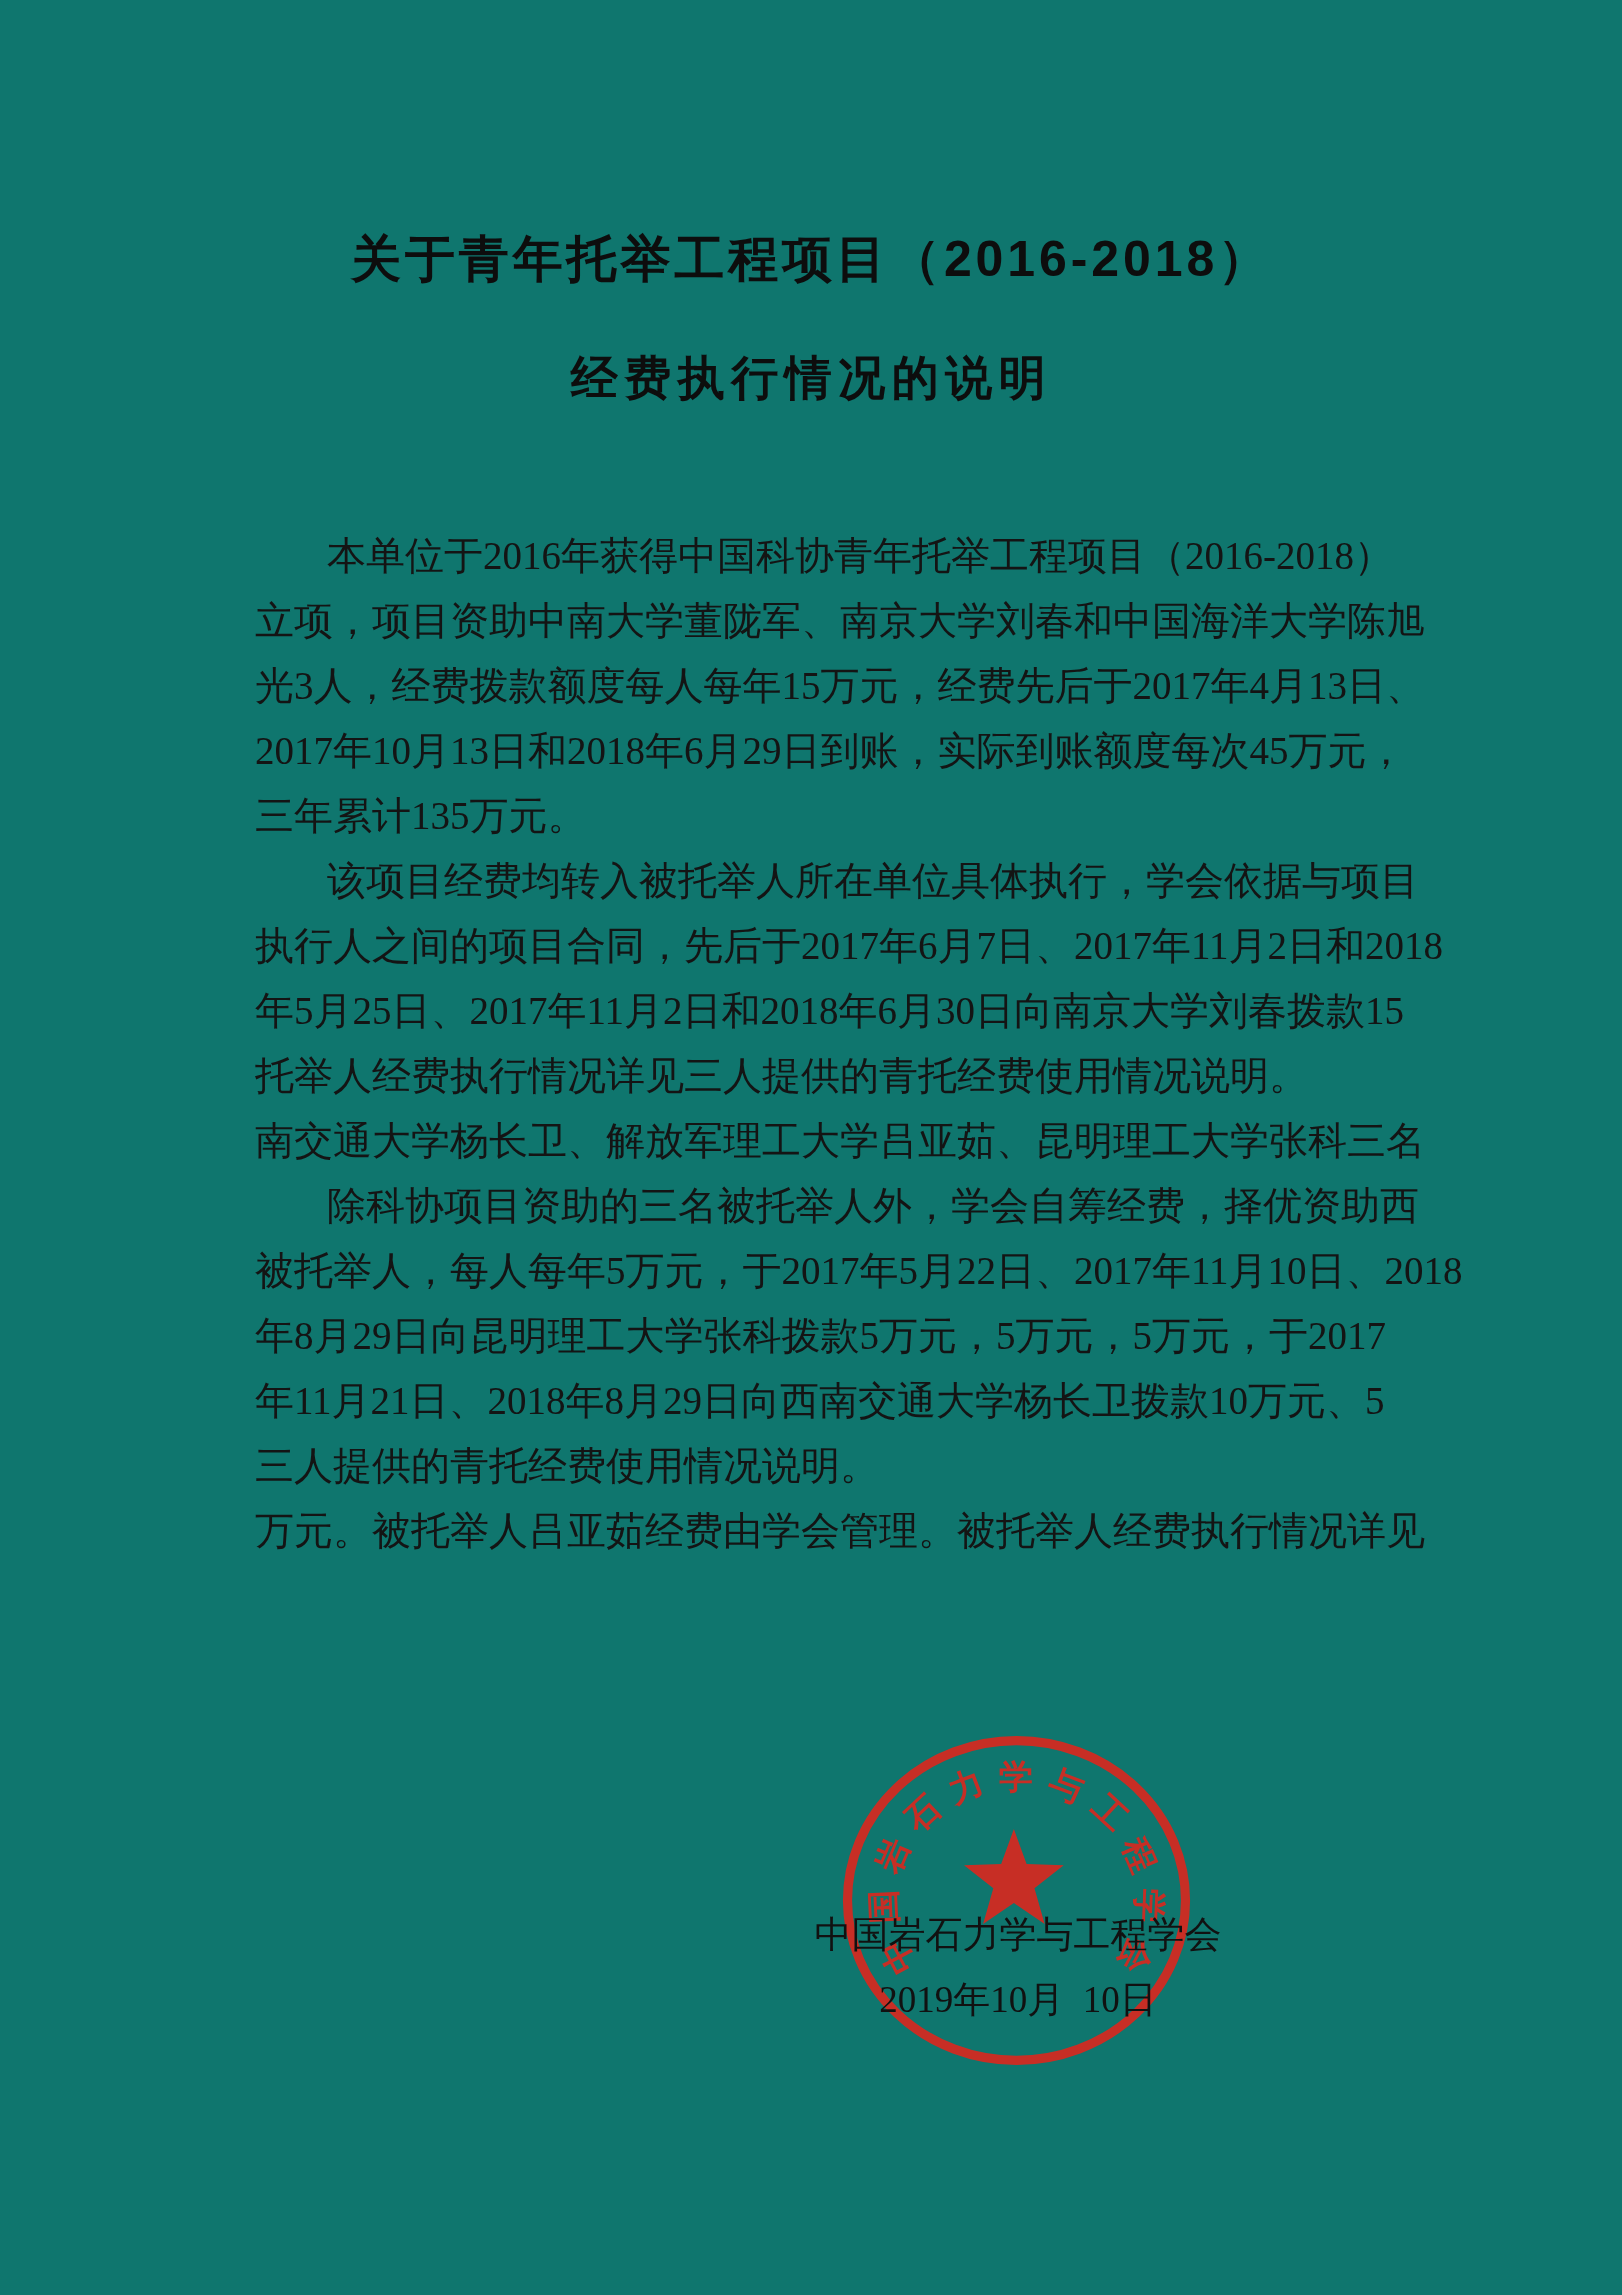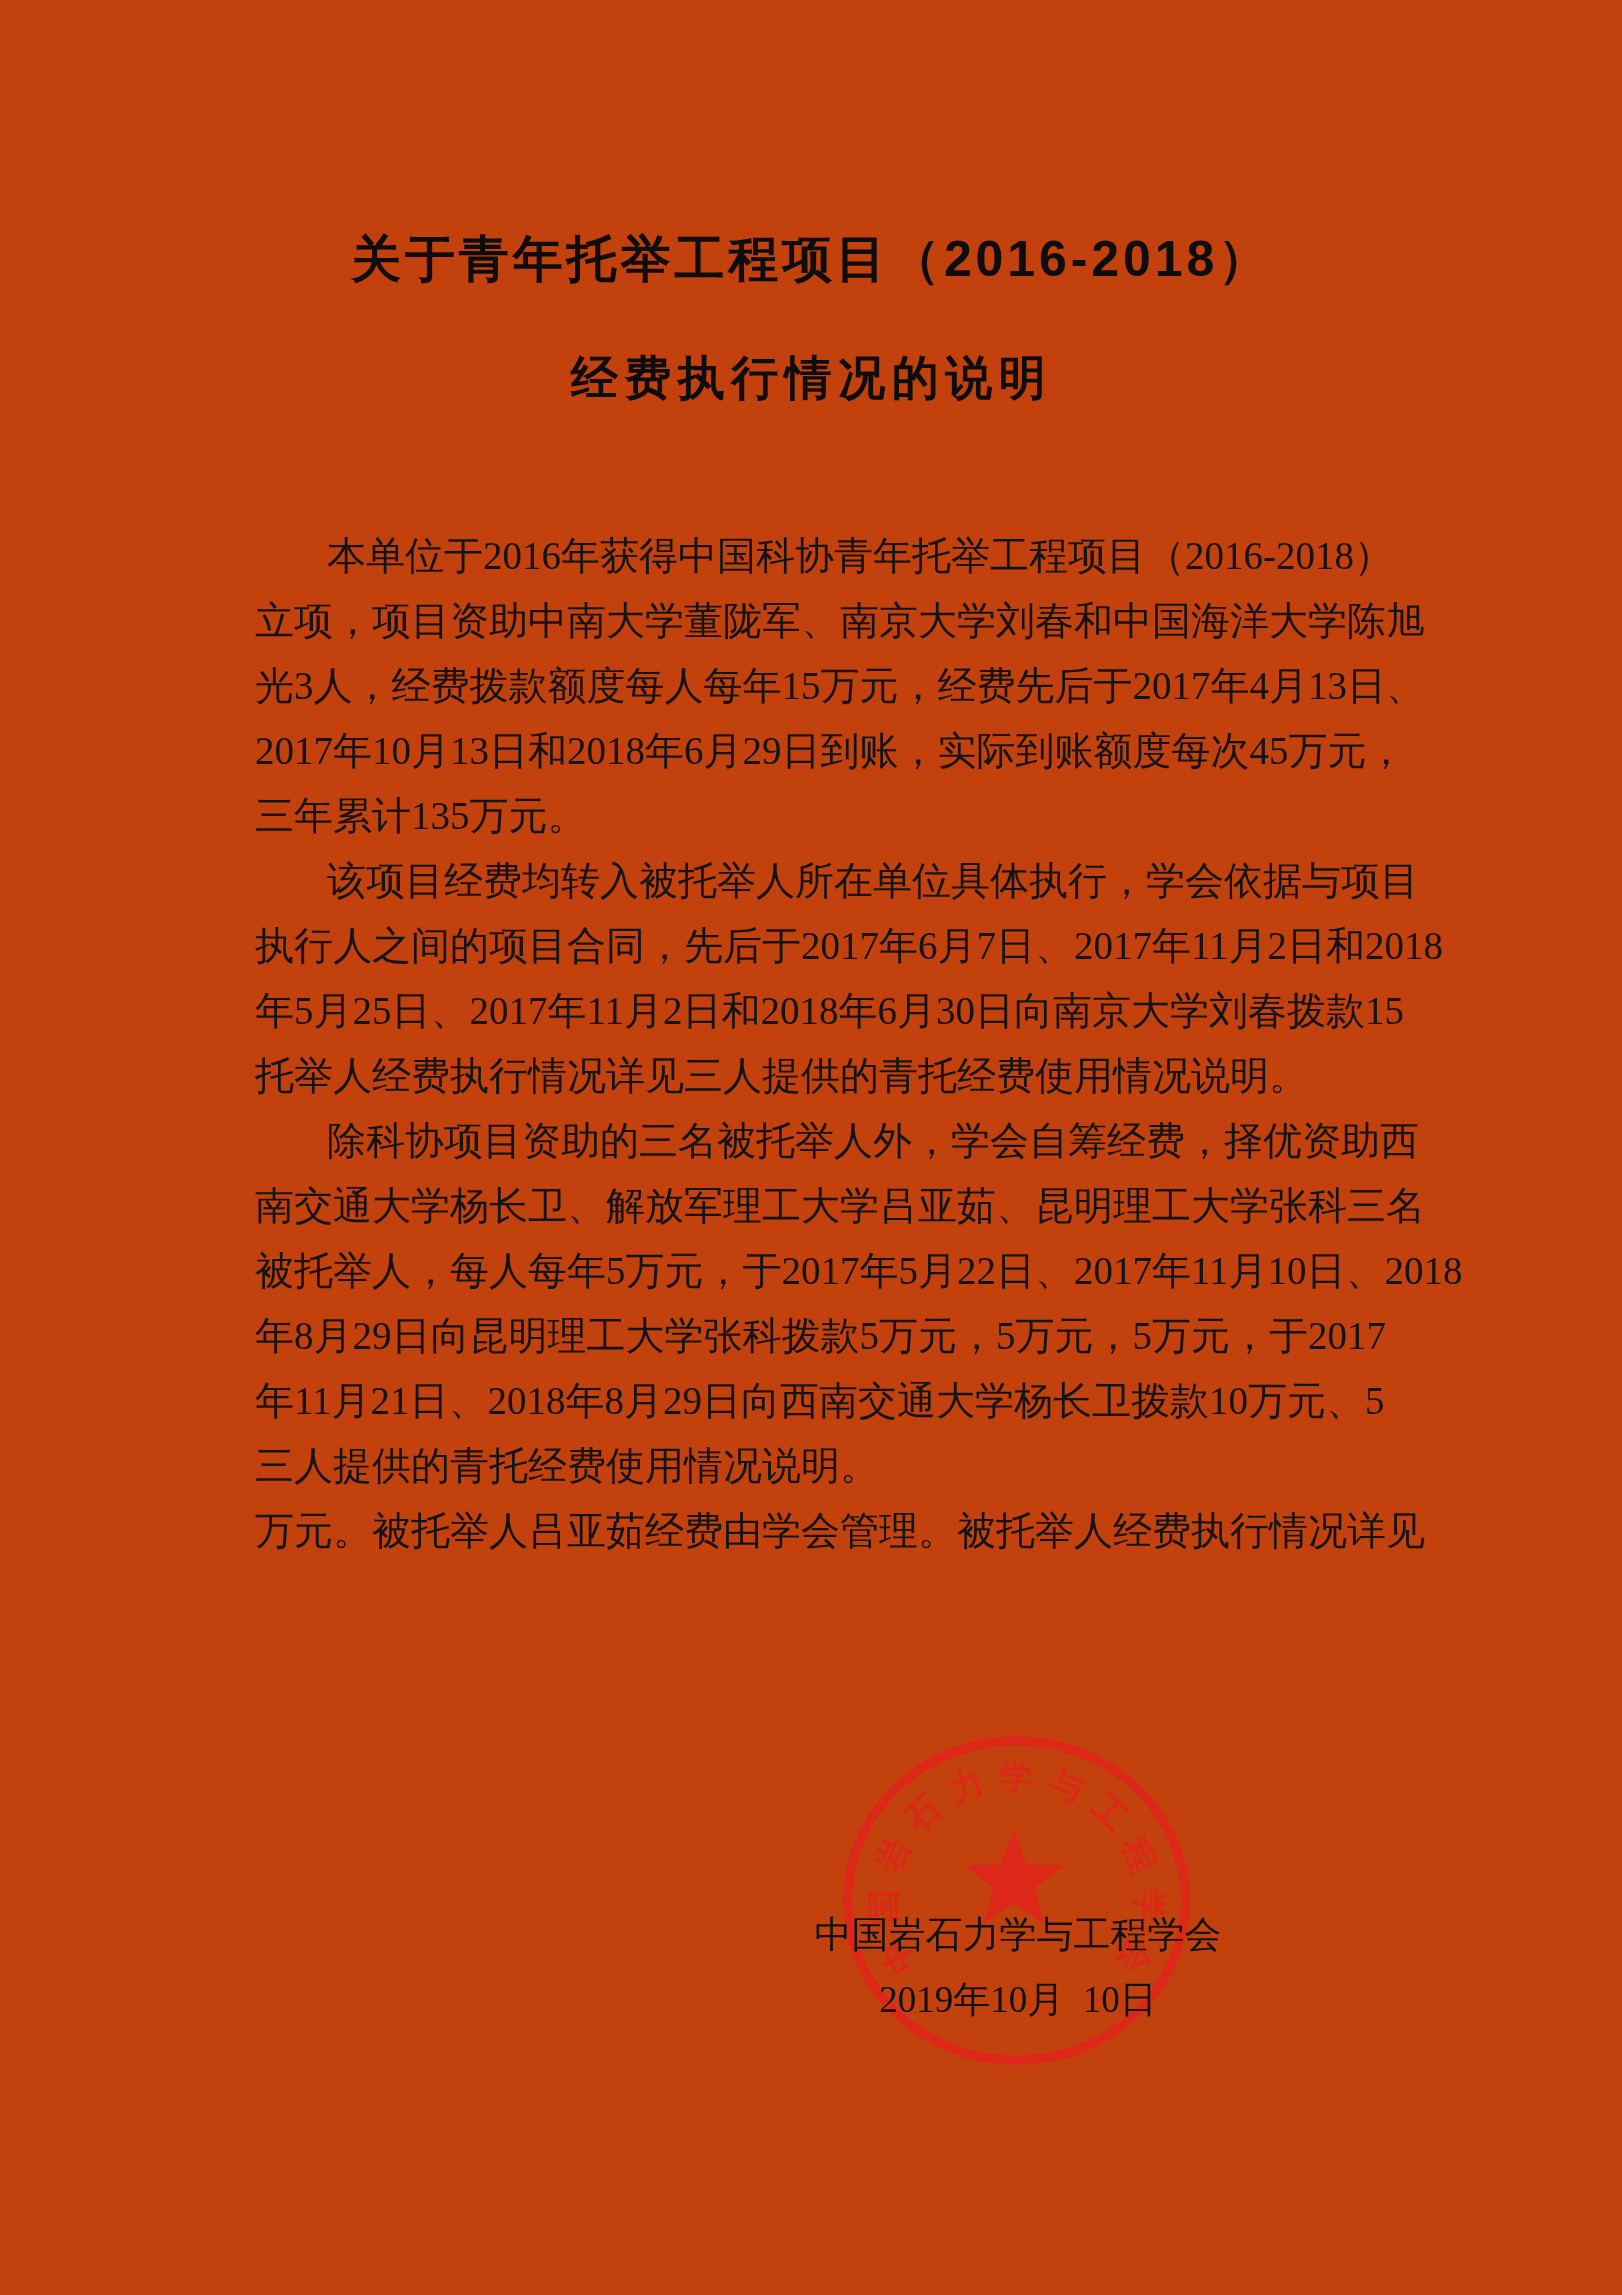--- a/index.html
+++ b/index.html
@@ -1,20 +1,20 @@
 <!DOCTYPE html>
 <html lang="zh" style="font-size:10.5px"><head>
 <meta charset="utf-8">
 <style>
   html, body { margin: 0; padding: 0; background: #888; }
   .page {
     position: relative;
     width: 1623px;
     height: 2295px;
-    background: #c2410c;
+    background: #0f766e;
     overflow: hidden;
     font-family: "Liberation Serif", "DejaVu Serif", serif;
     color: #141414;
     text-decoration: underline;
   }
   .title {
     position: absolute;
     left: 0;
     width: 100%;
     text-align: center;
@@ -84,22 +84,22 @@
     <div class="ln">立项，项目资助中南大学董陇军、南京大学刘春和中国海洋大学陈旭</div>
     <div class="ln">光3人，经费拨款额度每人每年15万元，经费先后于2017年4月13日、</div>
     <div class="ln">2017年10月13日和2018年6月29日到账，实际到账额度每次45万元，</div>
     <div class="ln last">三年累计135万元。</div>
 
     <div class="ln indent">该项目经费均转入被托举人所在单位具体执行，学会依据与项目</div>
     <div class="ln">执行人之间的项目合同，先后于2017年6月7日、2017年11月2日和2018</div>
     <div class="ln">年5月25日、2017年11月2日和2018年6月30日向南京大学刘春拨款15</div>
     <div class="ln last">托举人经费执行情况详见三人提供的青托经费使用情况说明。</div>
 
+    <div class="ln">南交通大学杨长卫、解放军理工大学吕亚茹、昆明理工大学张科三名</div>
     <div class="ln indent">除科协项目资助的三名被托举人外，学会自筹经费，择优资助西</div>
-    <div class="ln">南交通大学杨长卫、解放军理工大学吕亚茹、昆明理工大学张科三名</div>
     <div class="ln">被托举人，每人每年5万元，于2017年5月22日、2017年11月10日、2018</div>
     <div class="ln">年8月29日向昆明理工大学张科拨款5万元，5万元，5万元，于2017</div>
     <div class="ln">年11月21日、2018年8月29日向西南交通大学杨长卫拨款10万元、5</div>
     <div class="ln last">三人提供的青托经费使用情况说明。</div>
     <div class="ln">万元。被托举人吕亚茹经费由学会管理。被托举人经费执行情况详见</div>
   </div>
 
   <svg class="seal-svg" viewBox="0 0 600 600" aria-hidden="true">
     <ellipse cx="300" cy="300" rx="258" ry="244" fill="none" stroke="#e1251b" stroke-width="14"></ellipse>
     <polygon fill="#e1251b" points="296,191 315.4,244.3 372.1,246.3 327.4,281.2 343,335.7 296,304 249,335.7 264.6,281.2 219.9,246.3 276.6,244.3"></polygon>

